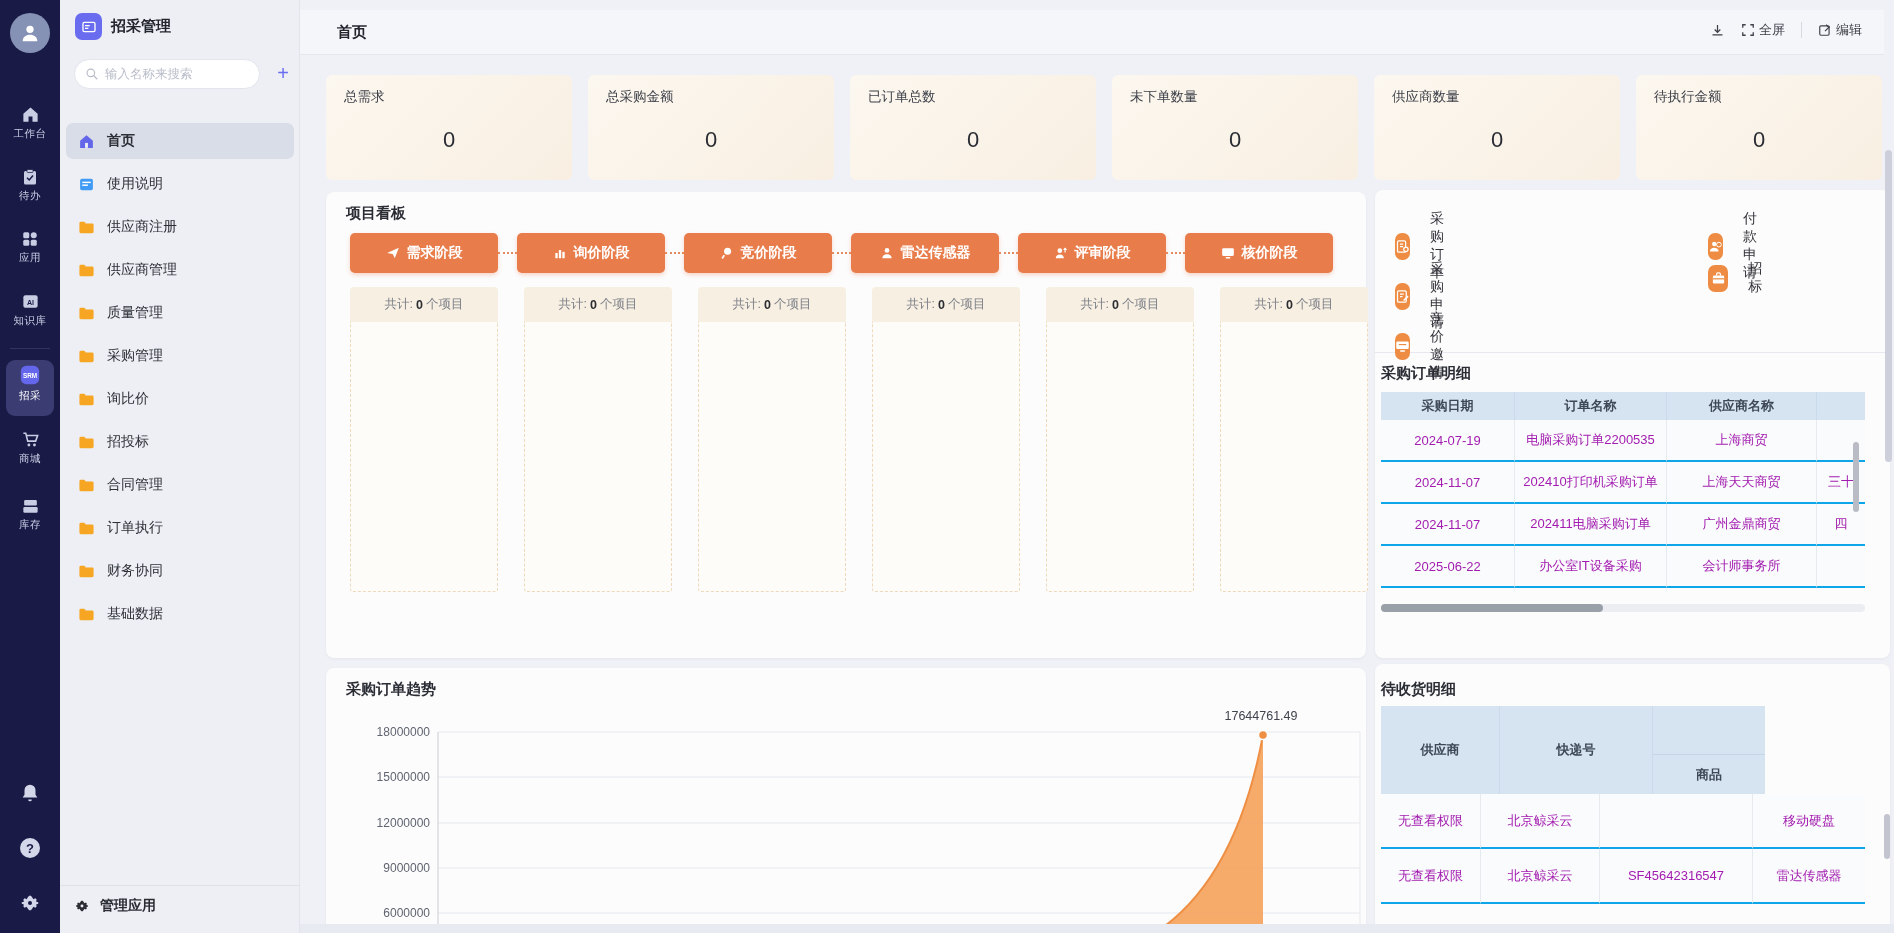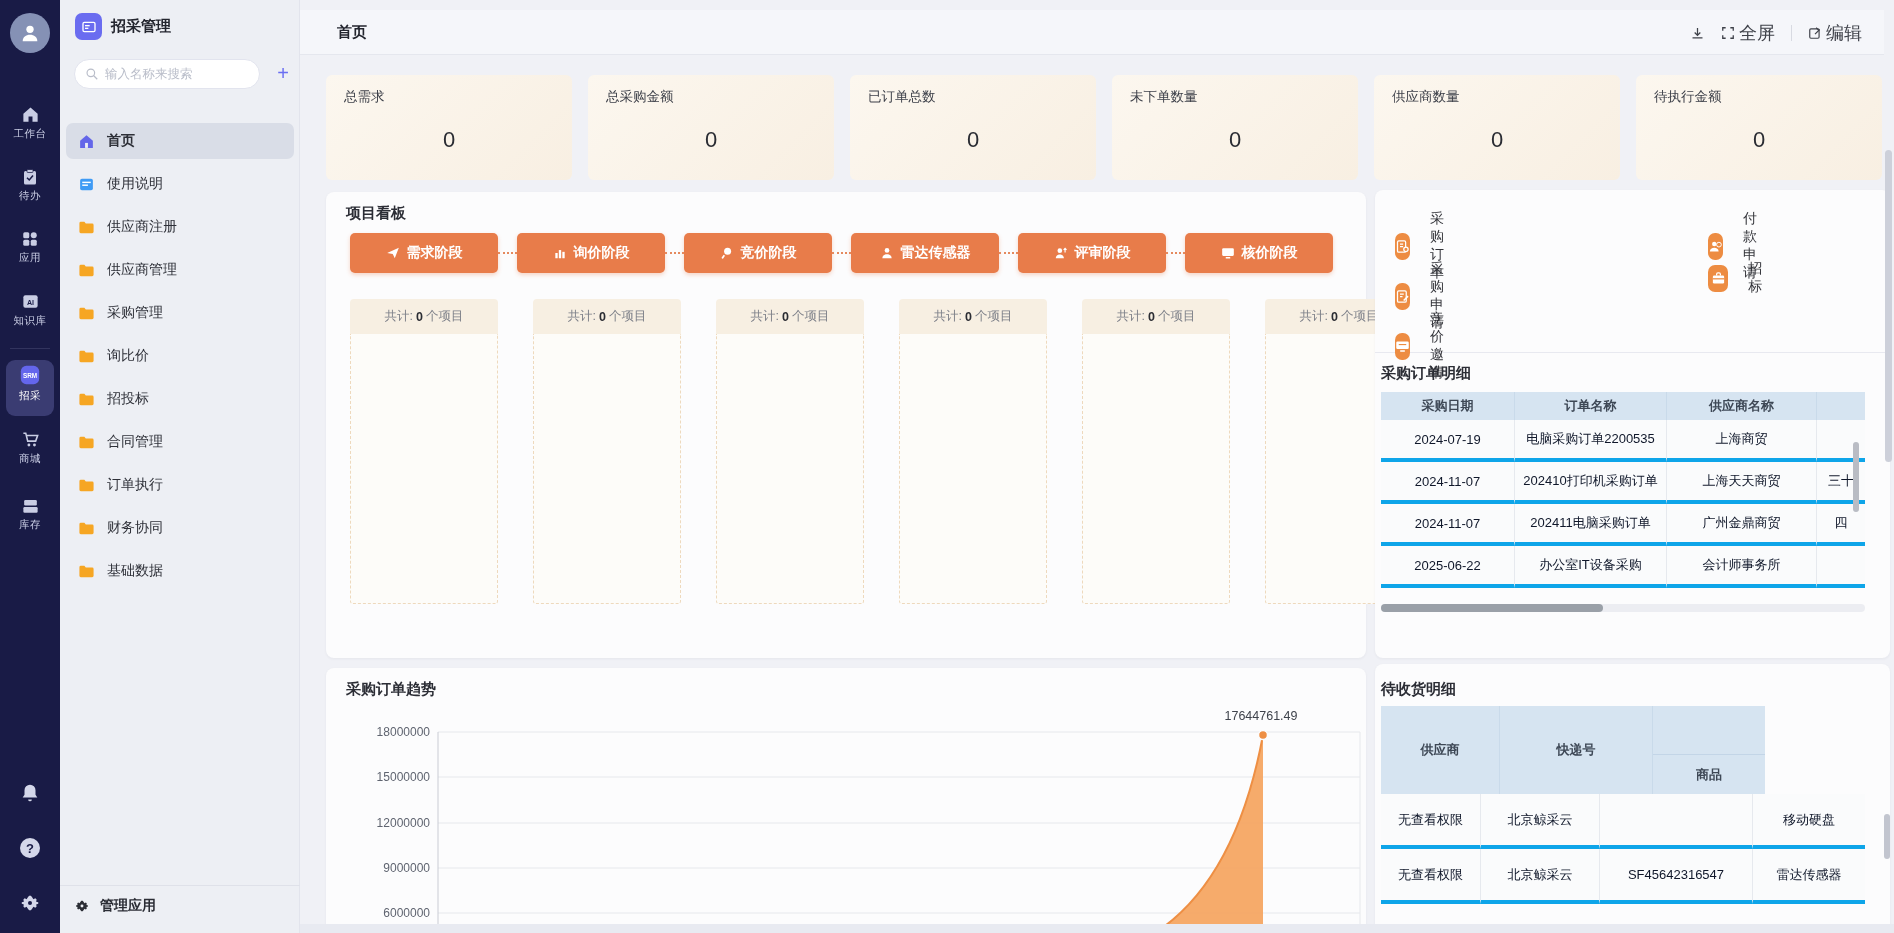--- a/index.html
+++ b/index.html
@@ -26,52 +26,52 @@
   .sb-plus { position:absolute; left:210px; top:60px; width:26px; height:26px; color:#6a6ff2; font-size:20px; line-height:26px; text-align:center; cursor:pointer; }
   .menu { position:absolute; left:6px; top:123px; width:228px; }
   .menu-item { height:36px; margin-bottom:7px; display:flex; align-items:center; padding-left:12px; gap:12px; border-radius:7px; font-size:14px; color:#2e3038; cursor:pointer; }
   .menu-item.active { background:#d9dde7; font-weight:bold; }
   .sb-foot-div { position:absolute; left:0; top:885px; width:240px; height:1px; background:#dfe1e9; }
   .sb-foot { position:absolute; left:14px; top:897px; display:flex; align-items:center; gap:10px; font-size:14px; color:#2b2d35; font-weight:bold; cursor:pointer; }
 
   
   .main-header { position:absolute; left:300px; top:10px; width:1584px; height:45px; background:#f5f6fa; border-bottom:1px solid #e5e7ee; z-index:5; }
   .mh-title { position:absolute; left:37px; top:13px; font-size:15px; font-weight:bold; color:#23252e; }
-  .mh-actions { position:absolute; right:22px; top:11px; display:flex; align-items:center; gap:16px; font-size:18px; color:#3e4149; }
+  .mh-actions { position:absolute; right:22px; top:11px; display:flex; align-items:center; gap:16px; font-size:13px; color:#3e4149; }
   .mh-btn { display:flex; align-items:center; gap:4px; cursor:pointer; }
   .mh-sep { width:1px; height:16px; background:#d8dae2; }
 
   
   .stats { position:absolute; left:326px; top:75px; width:1556px; display:flex; gap:16px; }
   .stat-card { width:246px; height:105px; border-radius:6px; background:linear-gradient(135deg,#fcf7ef 0%,#f8efe2 100%); position:relative; }
   .stat-label { position:absolute; left:18px; top:13px; font-size:13.5px; color:#3c3f48; }
   .stat-value { position:absolute; left:0; right:0; top:52px; text-align:center; font-size:22px; color:#2a2c33; }
 
   .card { position:absolute; background:#fcfcfd; border-radius:8px; box-shadow:0 1px 3px rgba(30,34,60,.05); }
   .card-title { position:absolute; left:20px; top:12px; font-size:15px; font-weight:bold; color:#2b2d35; }
 
   
   .stages { position:absolute; left:24px; top:41px; display:flex; align-items:center; }
   .stage-btn { width:148px; height:40px; background:#e87c4a; border-radius:5px; color:#ffffff; font-size:14px; font-weight:bold; display:flex; align-items:center; justify-content:center; gap:7px; cursor:pointer; box-shadow:0 2px 4px rgba(232,124,74,.3); }
   .stage-conn { width:19px; border-top:2px dotted #e58a5f; }
-  .cols { position:absolute; left:24px; top:107px; display:flex; gap:35px; }
+  .cols { position:absolute; left:24px; top:95px; display:flex; gap:26px; }
   .col { width:148px; }
   .col-head { height:35px; background:#f7efe2; border-radius:4px 4px 0 0; display:flex; align-items:center; justify-content:center; gap:3px; font-size:12.5px; color:#7c7f88; }
   .col-head b { color:#2b2d33; }
   .col-body { height:270px; border:1px dashed #eed9bd; border-top:none; background:#fdfcf9; border-radius:0 0 3px 3px; }
 
   
   .qlinks { position:absolute; z-index:2; }
   .qlink { position:absolute; display:flex; align-items:center; gap:20px; font-size:14px; color:#33343a; cursor:pointer; }
   .qicon { width:27px; height:27px; border-radius:7px; background:#ed8c42; display:flex; align-items:center; justify-content:center; }
   .rdiv { position:absolute; background:#e8e9f0; height:1px; }
 
   .tbl { position:absolute; overflow:hidden; font-size:13px; }
   .trow { display:flex; }
-  .tcell { display:flex; align-items:center; justify-content:center; border-right:1px solid #e6e9ee; border-bottom:4px solid #0ea5e9; background:#fafbfc; color:#0f172a; text-align:center; overflow:hidden; white-space:nowrap; }
+  .tcell { display:flex; align-items:center; justify-content:center; border-right:1px solid #e6e9ee; border-bottom:2px solid #0ea5e9; background:#fafbfc; color:#a21caf; text-align:center; overflow:hidden; white-space:nowrap; }
   .thead .tcell { background:#d6e4f1; color:#3e4856; font-weight:bold; border-right:1px solid #c9daea; border-bottom:none; }
   .tbl .trow .tcell:last-child { border-right:none; }
 
   .hscroll { position:absolute; height:8px; background:#ecedf2; border-radius:4px; }
   .hscroll .thumb { position:absolute; left:0; top:0; height:8px; width:222px; background:#9aa0a8; border-radius:4px; cursor:pointer; }
   .vthumb { position:absolute; background:#b9bcc4; border-radius:3px; cursor:pointer; }
 
   .pager { position:absolute; display:flex; align-items:center; font-size:13px; color:#5a5f6a; }
   .psel { height:32px; background:#f5f6f9; border:1px solid #d9dce3; border-radius:4px; display:flex; align-items:center; justify-content:space-between; padding:0 10px; cursor:pointer; }
   .tri { width:0; height:0; border-left:4px solid transparent; border-right:4px solid transparent; border-top:5px solid #a2a7b2; }
@@ -255,20 +255,28 @@
             </svg>
           </span>
         <span>供应商管理</span>
       </div>
       <div class="menu-item">
         <span>
             <svg width="17" height="17" viewBox="0 0 24 24" fill="#f6a623">
               <path d="M2 6a2 2 0 0 1 2-2h5l2 2.5h9a2 2 0 0 1 2 2V18a2 2 0 0 1-2 2H4a2 2 0 0 1-2-2z"></path>
             </svg>
           </span>
+        <span>质量管理</span>
+      </div>
+      <div class="menu-item">
+        <span>
+            <svg width="17" height="17" viewBox="0 0 24 24" fill="#f6a623">
+              <path d="M2 6a2 2 0 0 1 2-2h5l2 2.5h9a2 2 0 0 1 2 2V18a2 2 0 0 1-2 2H4a2 2 0 0 1-2-2z"></path>
+            </svg>
+          </span>
         <span>采购管理</span>
       </div>
       <div class="menu-item">
         <span>
             <svg width="17" height="17" viewBox="0 0 24 24" fill="#f6a623">
               <path d="M2 6a2 2 0 0 1 2-2h5l2 2.5h9a2 2 0 0 1 2 2V18a2 2 0 0 1-2 2H4a2 2 0 0 1-2-2z"></path>
             </svg>
           </span>
         <span>询比价</span>
       </div>

